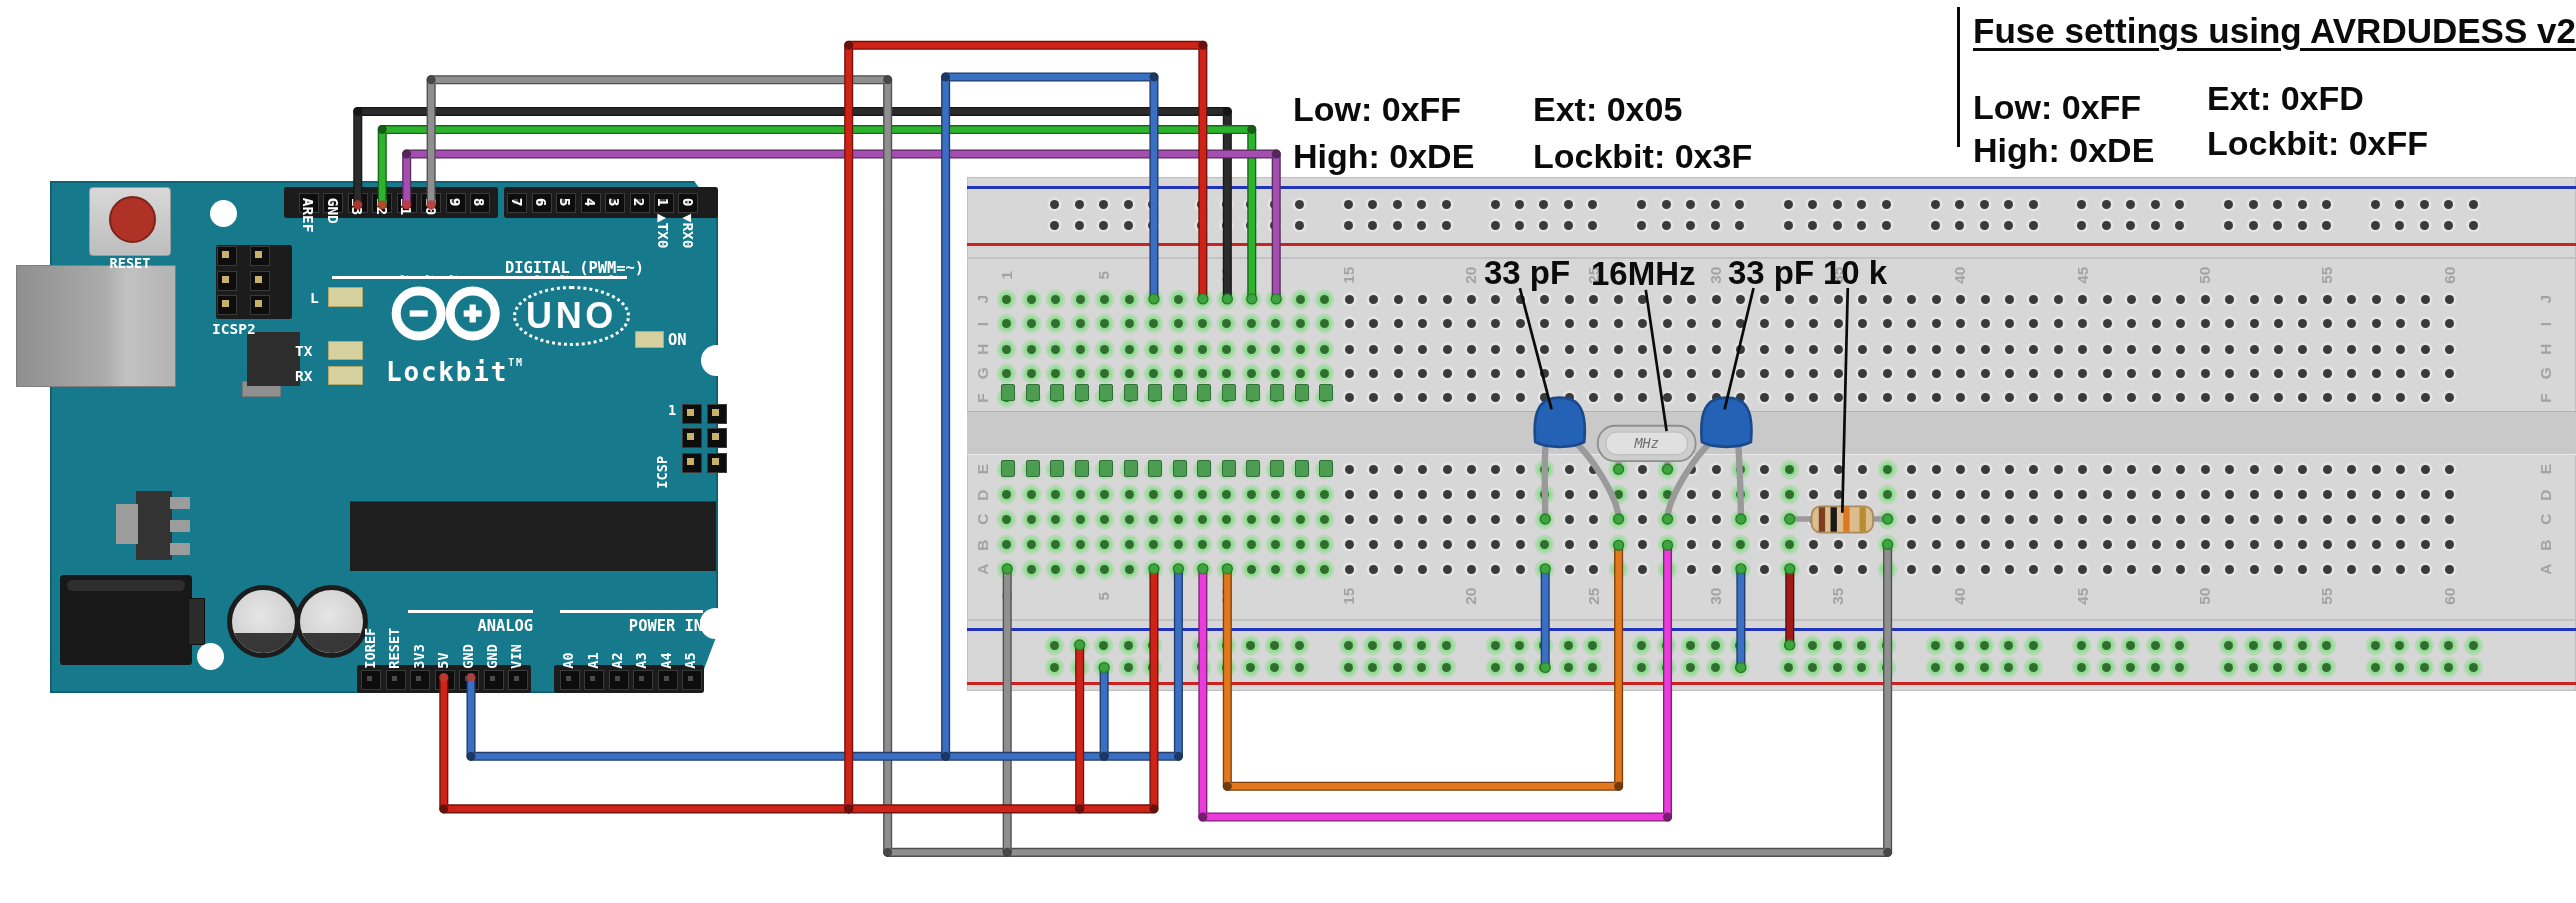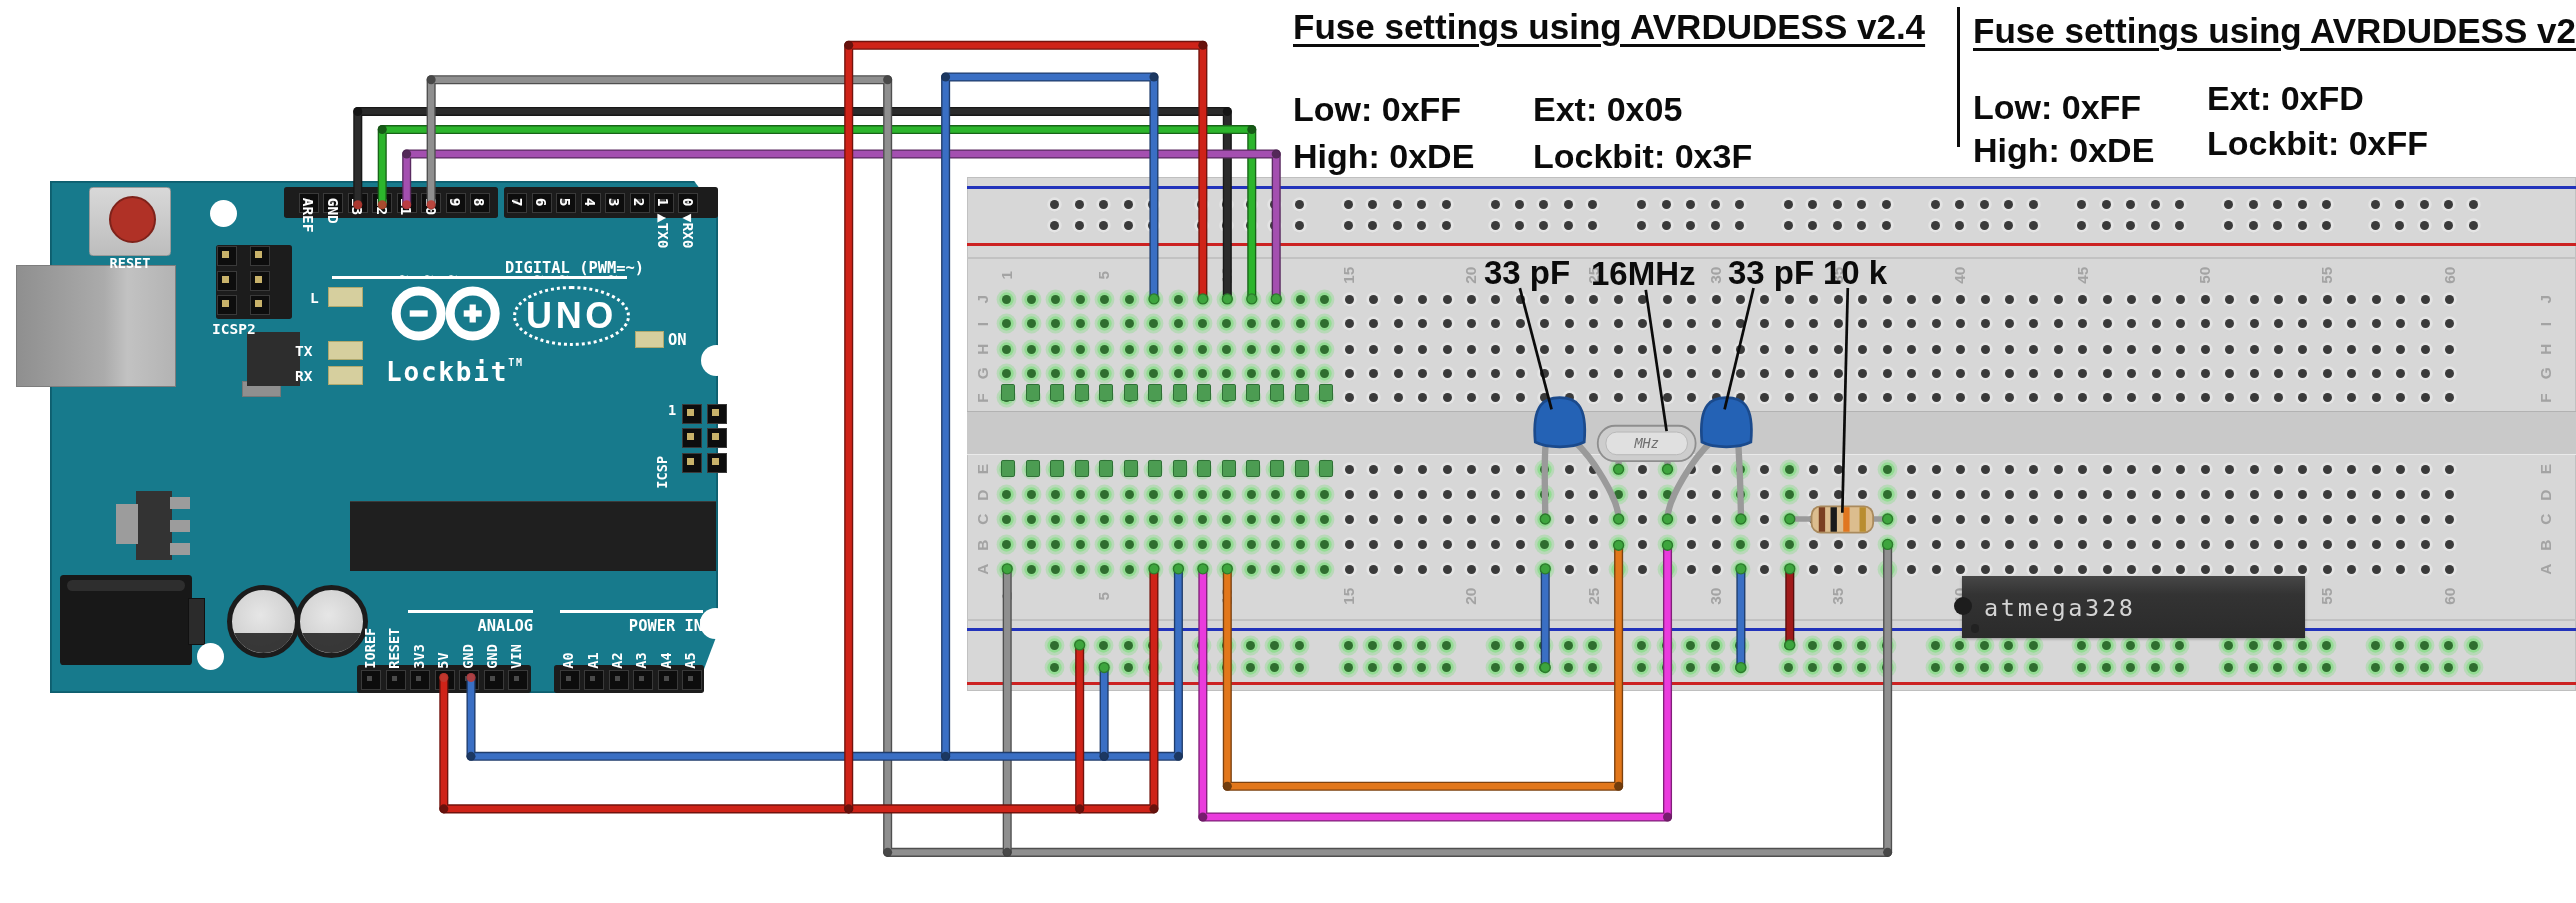--- a/index.html
+++ b/index.html
@@ -78,21 +78,20 @@
   #overlay-svg{position:absolute;left:0;top:0;width:2576px;height:904px;z-index:7;pointer-events:none;}
   .lbl-layer{z-index:9;}
 </style>
 </head>
 <body>
 
 <div id="stage">
 
 
   <div class="abs fuse-block" style="left:1293px;top:7.2px;width:652px;height:181px;">
-    <div class="fuse-heading">Fuse settings using AVRDUDESS v2.4</div>
     <div class="fuse-val" style="left:0;top:83px;">Low: 0xFF</div>
     <div class="fuse-val" style="left:0;top:130px;">High: 0xDE</div>
     <div class="fuse-val" style="left:240px;top:83px;">Ext: 0x05</div>
     <div class="fuse-val" style="left:240px;top:130px;">Lockbit: 0x3F</div>
   </div>
 
   <div class="abs" id="fuse-divider"></div>
 
   <div class="abs fuse-block" style="left:1973px;top:11px;width:598px;height:181px;">
     <div class="fuse-heading">Fuse settings using AVRDUDESS v2.14</div>
@@ -109,25 +108,20 @@
 
   <div class="abs" id="breadboard">
     <div class="bb-line" style="top:9px;background:#2233bb;"></div>
     <div class="bb-line" style="top:66px;background:#cc2222;"></div>
     <div class="bb-seam" style="top:80px;"></div>
     <div id="bb-channel"></div>
     <div class="bb-seam" style="top:442px;"></div>
     <div class="bb-line" style="top:451px;background:#2233bb;"></div>
     <div class="bb-line" style="top:505px;background:#cc2222;"></div>
 
-    <div class="abs" id="bb-chip">
-      <div id="bb-chip-notch"></div>
-      <div id="bb-chip-pin1"></div>
-      <div id="bb-chip-label">atmega328</div>
-    </div>
   <div class="hole" style="left: 83px; top: 22.6px;"></div>
       <div class="hole" style="left: 83px; top: 44px;"></div>
       <div class="hole green" style="left: 83px; top: 464px;"></div>
       <div class="hole green" style="left: 83px; top: 486px;"></div>
       <div class="hole" style="left: 108px; top: 22.6px;"></div>
       <div class="hole" style="left: 108px; top: 44px;"></div>
       <div class="hole green" style="left: 108px; top: 464px;"></div>
       <div class="hole green" style="left: 108px; top: 486px;"></div>
       <div class="hole" style="left: 132px; top: 22.6px;"></div>
       <div class="hole" style="left: 132px; top: 44px;"></div>

